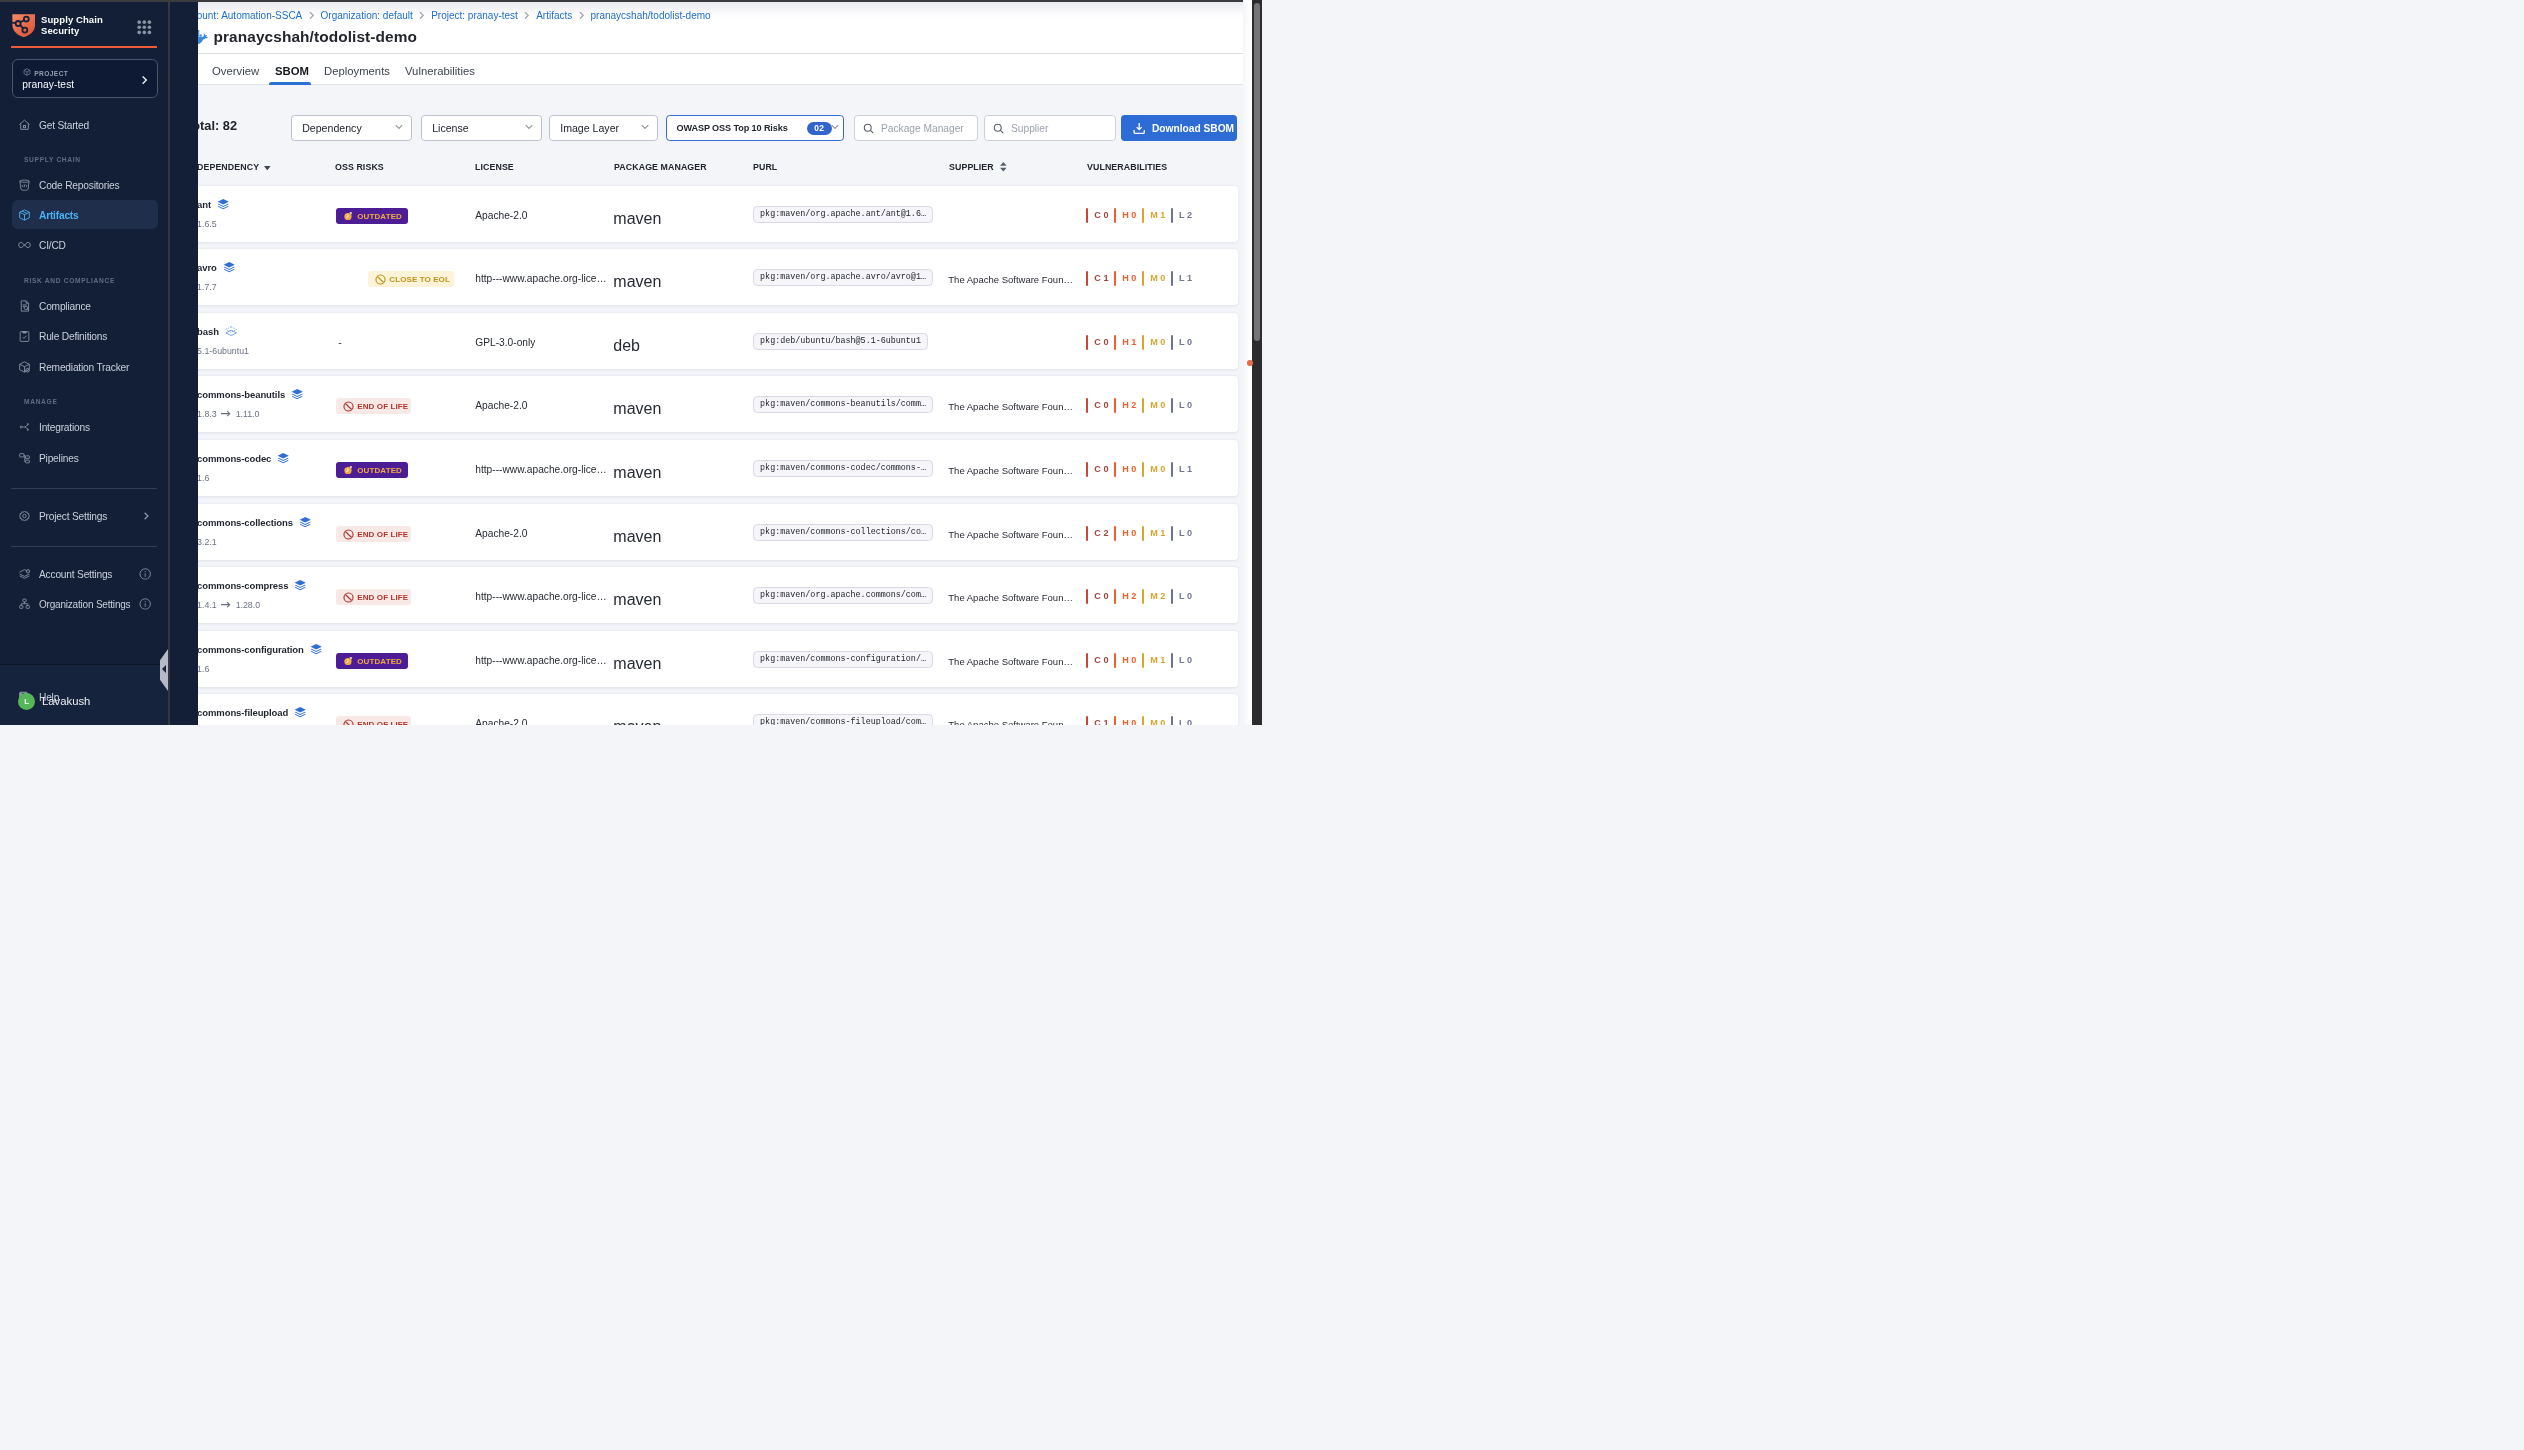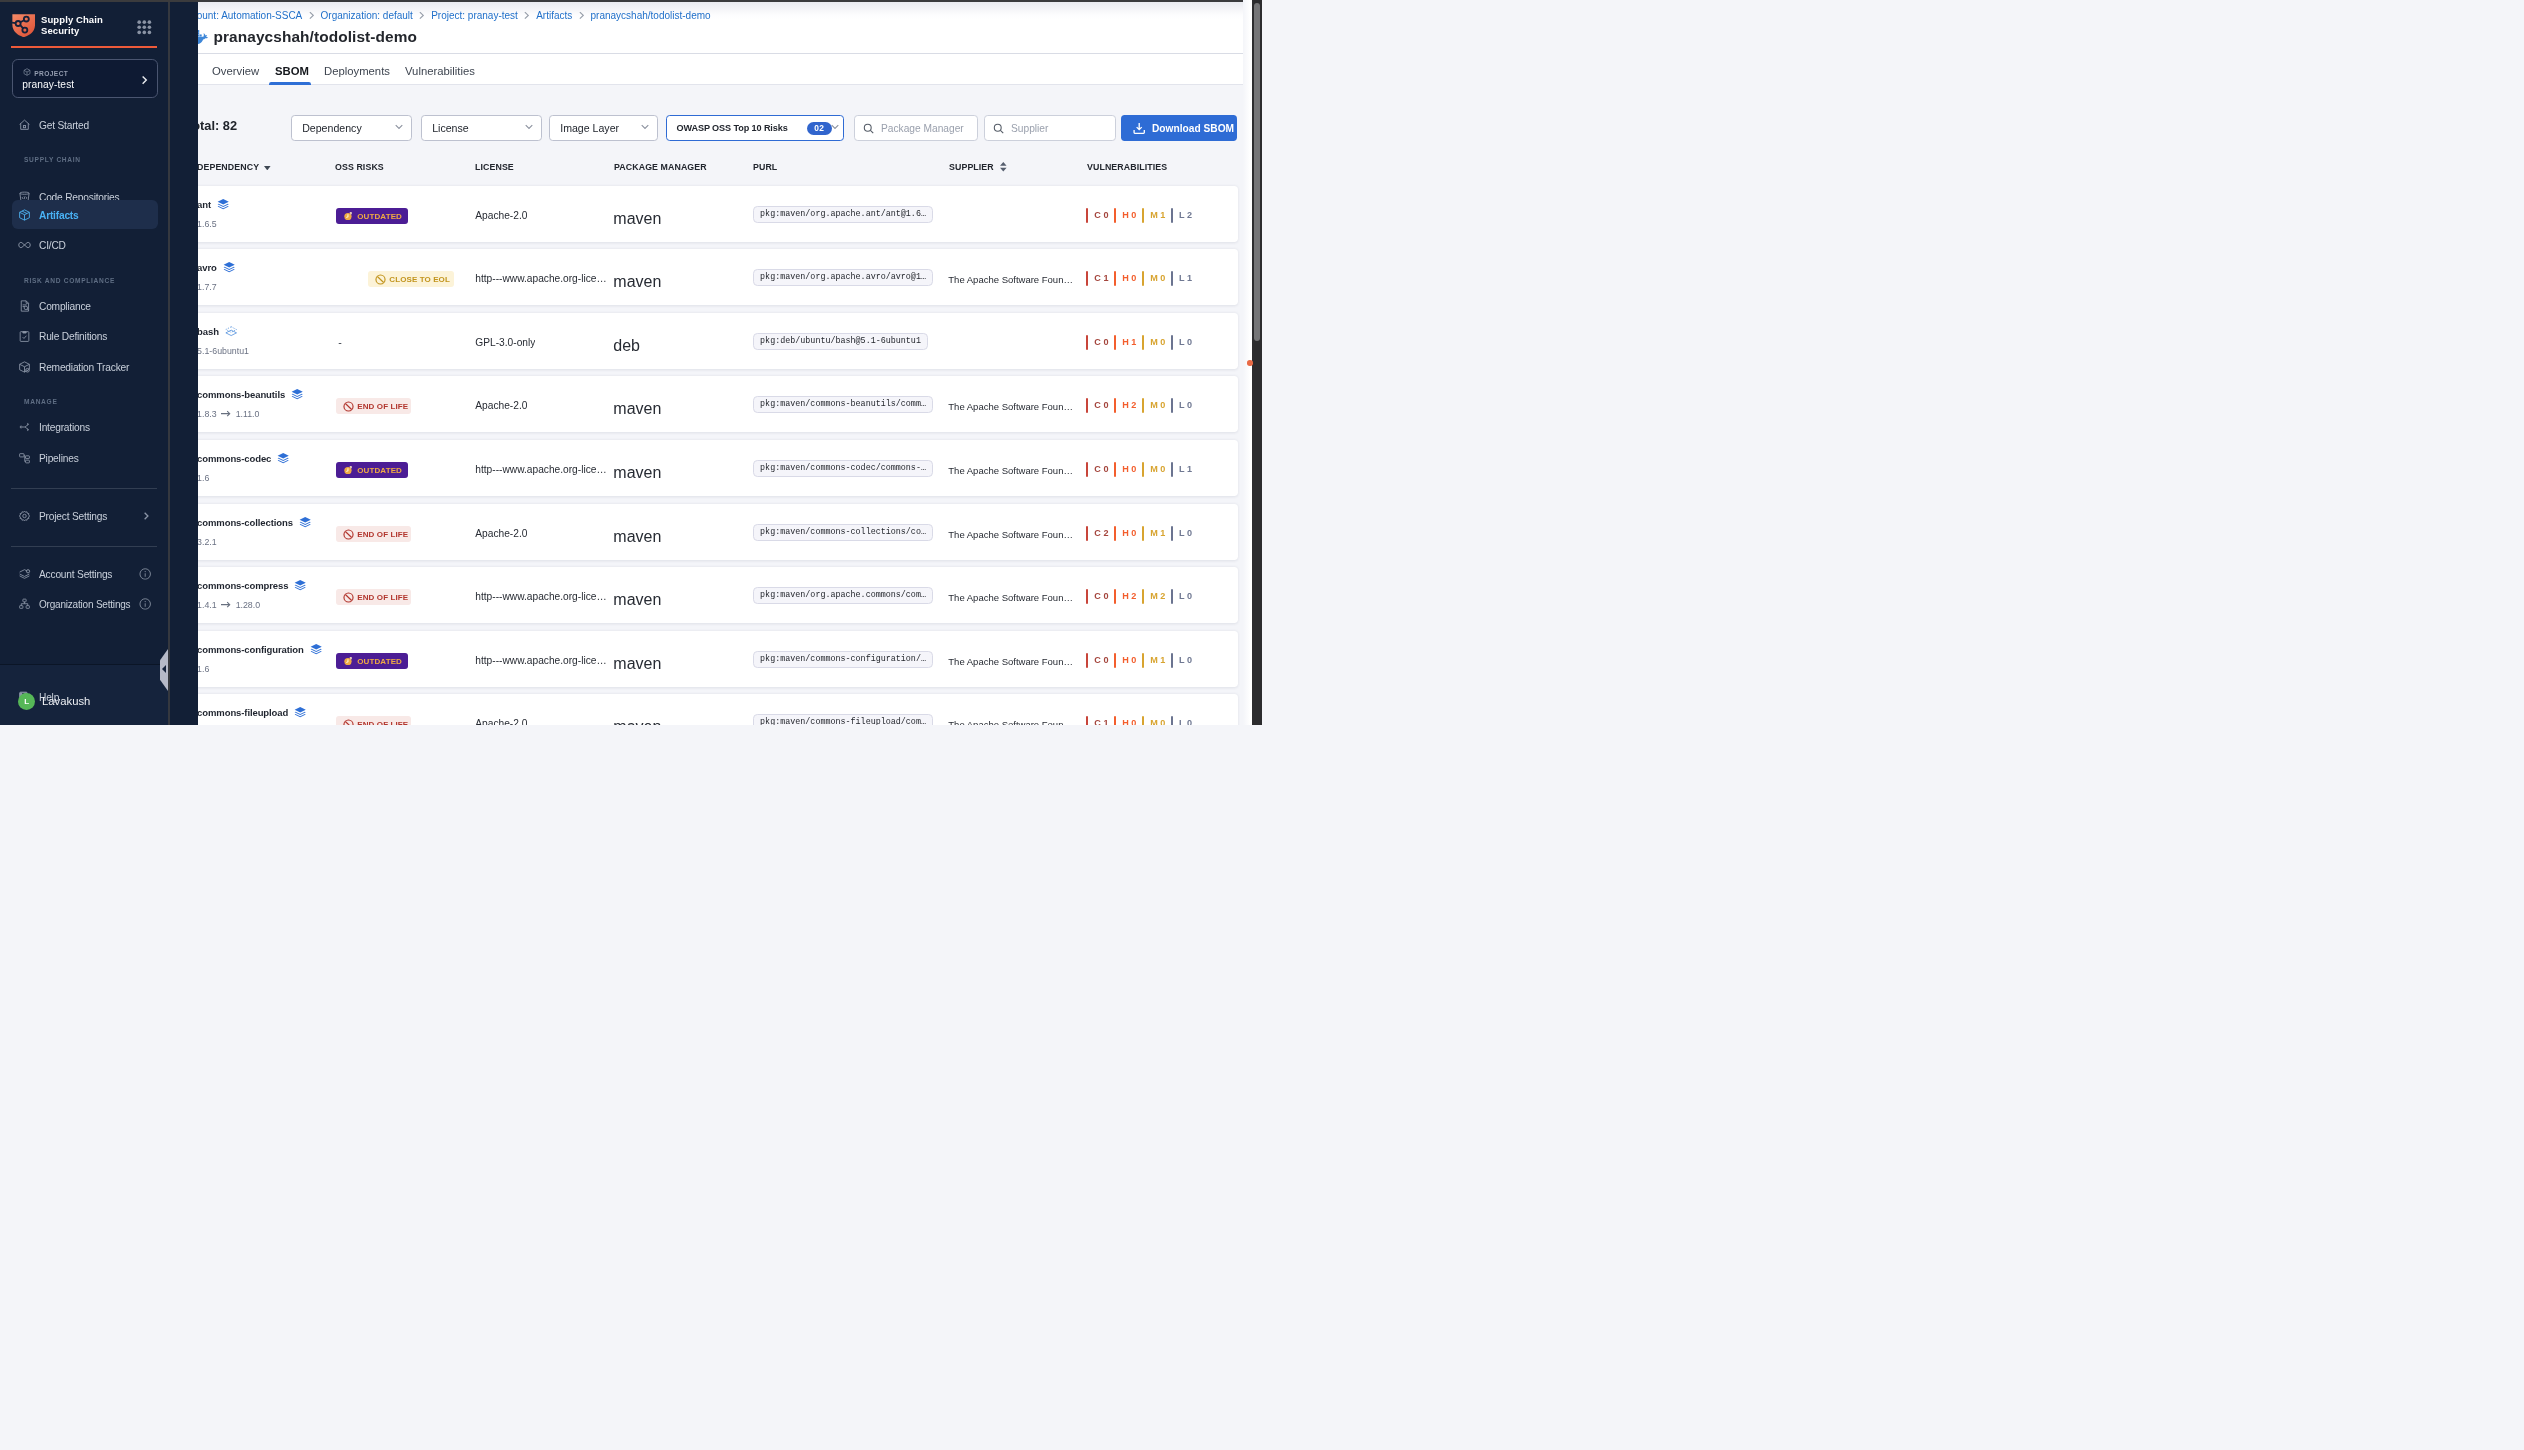--- a/index.html
+++ b/index.html
@@ -149,21 +149,21 @@
     </div>
 
     <div class="navitem" style="top:110px;">
       <svg class="nicon" viewBox="0 0 24 24" fill="none" stroke="currentColor" stroke-width="1.7">
           <path d="M3 11 L12 3 L21 11 M5 9.2 V20 H19 V9.2"></path>
           <rect x="10" y="13" width="4" height="4"></rect>
         </svg>
       <div class="nlabel">Get Started</div>
     </div>
     <div class="seclabel" style="top:159px;">SUPPLY CHAIN</div>
-    <div class="navitem" style="top:182px;">
+    <div class="navitem" style="top:170px;">
       <svg class="nicon" viewBox="0 0 24 24" fill="none" stroke="currentColor" stroke-width="1.6">
           <path d="M3.5 5 C3.5 3.8 7 3 12 3 C17 3 20.5 3.8 20.5 5 C20.5 6.2 17 7 12 7 C7 7 3.5 6.2 3.5 5 Z M3.5 5 L5.5 20 C5.6 21 8.5 21.8 12 21.8 C15.5 21.8 18.4 21 18.5 20 L20.5 5"></path>
           <path d="M9.5 11.5 L7.5 13.5 L9.5 15.5 M14.5 11.5 L16.5 13.5 L14.5 15.5 M12.7 11 L11.3 16"></path>
         </svg>
       <div class="nlabel">Code Repositories</div>
     </div>
     <div class="navactive" style="top:200px;"></div>
     <div class="navitem" style="top:200px;">
       <svg class="nicon" style="color:#4fb6f6;" viewBox="0 0 24 24" fill="none" stroke="currentColor" stroke-width="1.6">
           <path d="M12 2.5 L21 7 V17 L12 21.5 L3 17 V7 Z M3 7 L12 11.5 L21 7 M12 11.5 V21.5 M7.5 4.75 L16.5 9.25"></path>

